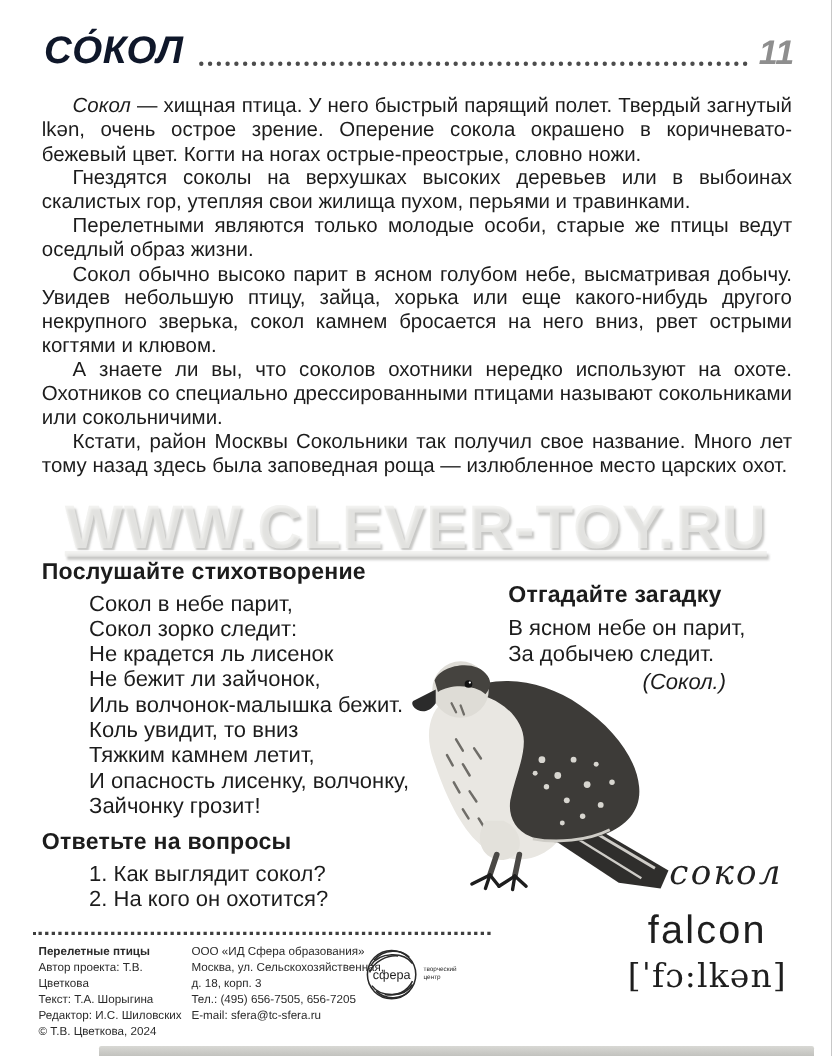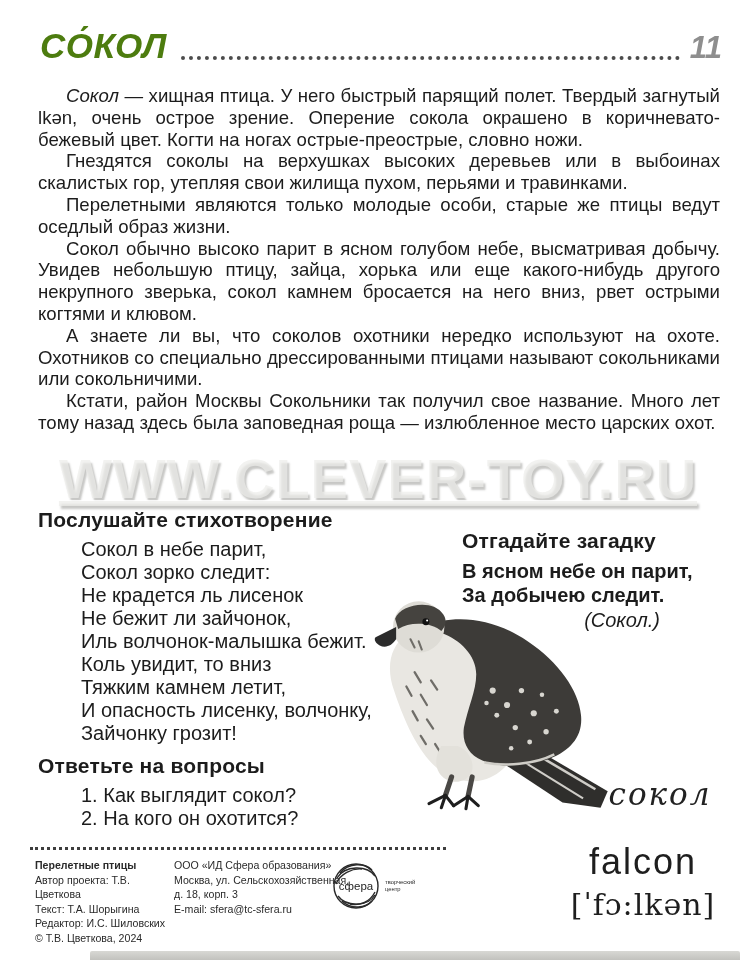--- a/index.html
+++ b/index.html
@@ -12,21 +12,21 @@
     font-family: "Liberation Sans", sans-serif;
     color: #1c1c1c;
   }
   
   .header {
     position: absolute; top: 26px; left: 40px; right: 34px;
     display: flex; align-items: flex-end;
   }
   .title {
     font-size: 35px; font-weight: bold; font-style: italic;
-    color: #4d7c0f; letter-spacing: 0.5px; white-space: nowrap;
+    color: #0f172a; letter-spacing: 0.5px; white-space: nowrap;
   }
   .leader {
     flex: 1; height: 26px; margin: 0 10px 6px 14px;
     border-bottom: 4px dotted #4c4c4c;
   }
   .page-number {
     font-size: 31px; font-weight: bold; font-style: italic;
     color: #8e8e8e; margin-bottom: 0px;
   }
   
@@ -48,39 +48,39 @@
   }
   
   .section-heading {
     font-size: 21px; font-weight: bold; 
     margin-bottom: 6px; letter-spacing: 0.2px;
   }
   .poem-col { position: absolute; top: 508px; left: 38px; width: 412px; }
   .poem-line, .question-line { font-size: 20px; line-height: 23px; margin-left: 43px; }
   .questions-block { margin-top: 9px; }
   .riddle-col { position: absolute; top: 529px; left: 462px; width: 260px; }
-  .riddle-line { font-size: 20px; line-height: 24px; font-weight: bold; }
+  .riddle-line { font-size: 20px; line-height: 24px; }
   .riddle-answer {
     font-size: 20px; font-style: italic; text-align: right;
     padding-right: 62px; margin-top: 2px;
   }
   
   .falcon-art { position: absolute; left: 360px; top: 592px; width: 290px; height: 226px; }
   
   .vocab {
     position: absolute; left: 563px; top: 776px; width: 160px;
     text-align: center;
   }
   .vocab-ru {
     font-family: "DejaVu Serif", serif; font-style: italic;
     font-size: 31px; letter-spacing: 2px; padding-left: 34px;
     color: #222;
   }
   .vocab-en {
-    font-size: 36px; letter-spacing: 2px; margin-top: 29px;
+    font-size: 36px; letter-spacing: 2px; margin-top: 12px;
     color: #1e1e1e;
   }
   .vocab-tr {
     font-family: "DejaVu Serif", serif;
     font-size: 30px; margin-top: 4px; color: #1e1e1e;
     letter-spacing: 1px;
   }
   
   .footer-sep {
     position: absolute; top: 847px; left: 30px; width: 416px;
@@ -234,20 +234,21 @@
       <div class="b">Перелетные птицы</div>
       <div>Автор проекта: Т.В. Цветкова</div>
       <div>Текст: Т.А. Шорыгина</div>
       <div>Редактор: И.С. Шиловских</div>
       <div>© Т.В. Цветкова, 2024</div>
     </div>
     <div class="publisher">
       <div>ООО «ИД Сфера образования»</div>
       <div>Москва, ул. Сельскохозяйственная,</div>
       <div>д. 18, корп. 3</div>
+      <div>Тел.: (495) 656-7505, 656-7205</div>
       <div>E-mail: sfera@tc-sfera.ru</div>
     </div>
     <div class="logo-wrap">
       <svg class="logo-svg" viewBox="0 0 52 52" aria-hidden="true">
         <g fill="none" stroke="#2a2a2a" stroke-width="1.4">
           <circle cx="26" cy="26" r="22"></circle>
           <path d="M7 18 C15 5 37 5 45 16"></path>
           <path d="M10 13 C19 2 35 3 42 10"></path>
           <path d="M6 24 C10 14 22 8 32 9"></path>
           <path d="M8 36 C16 47 38 47 45 35"></path>

